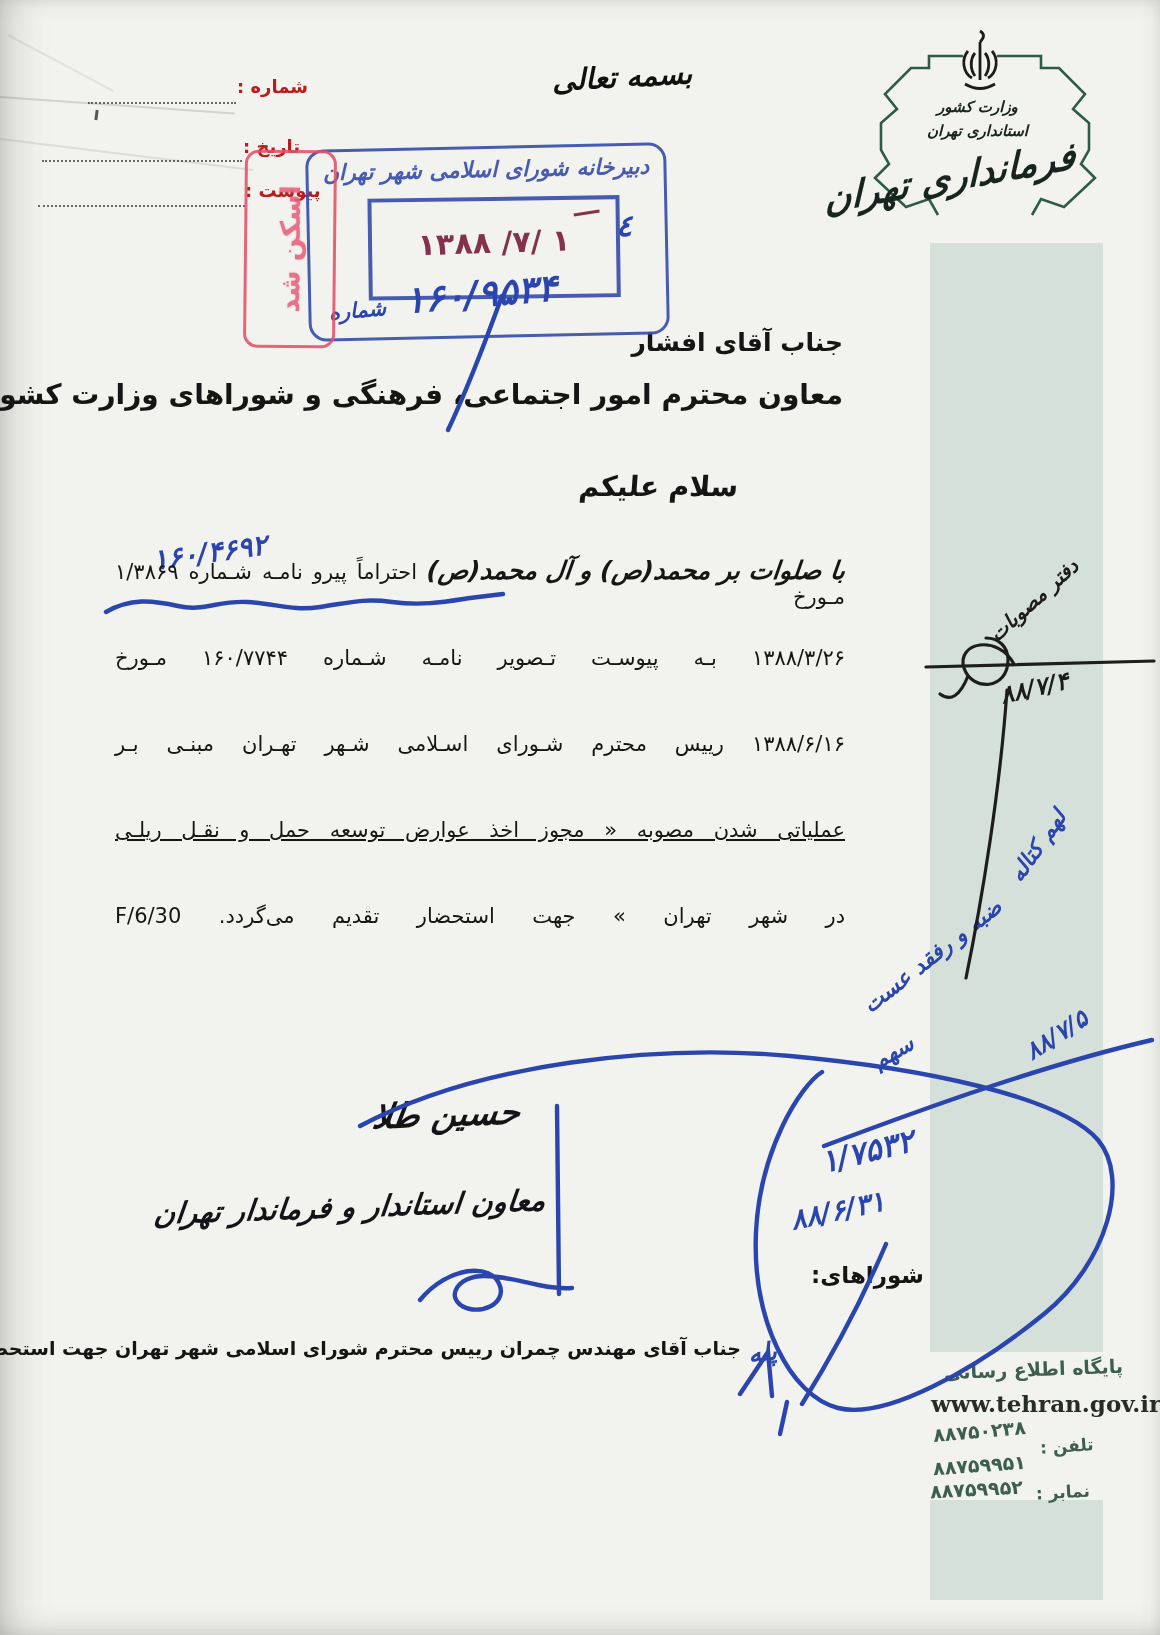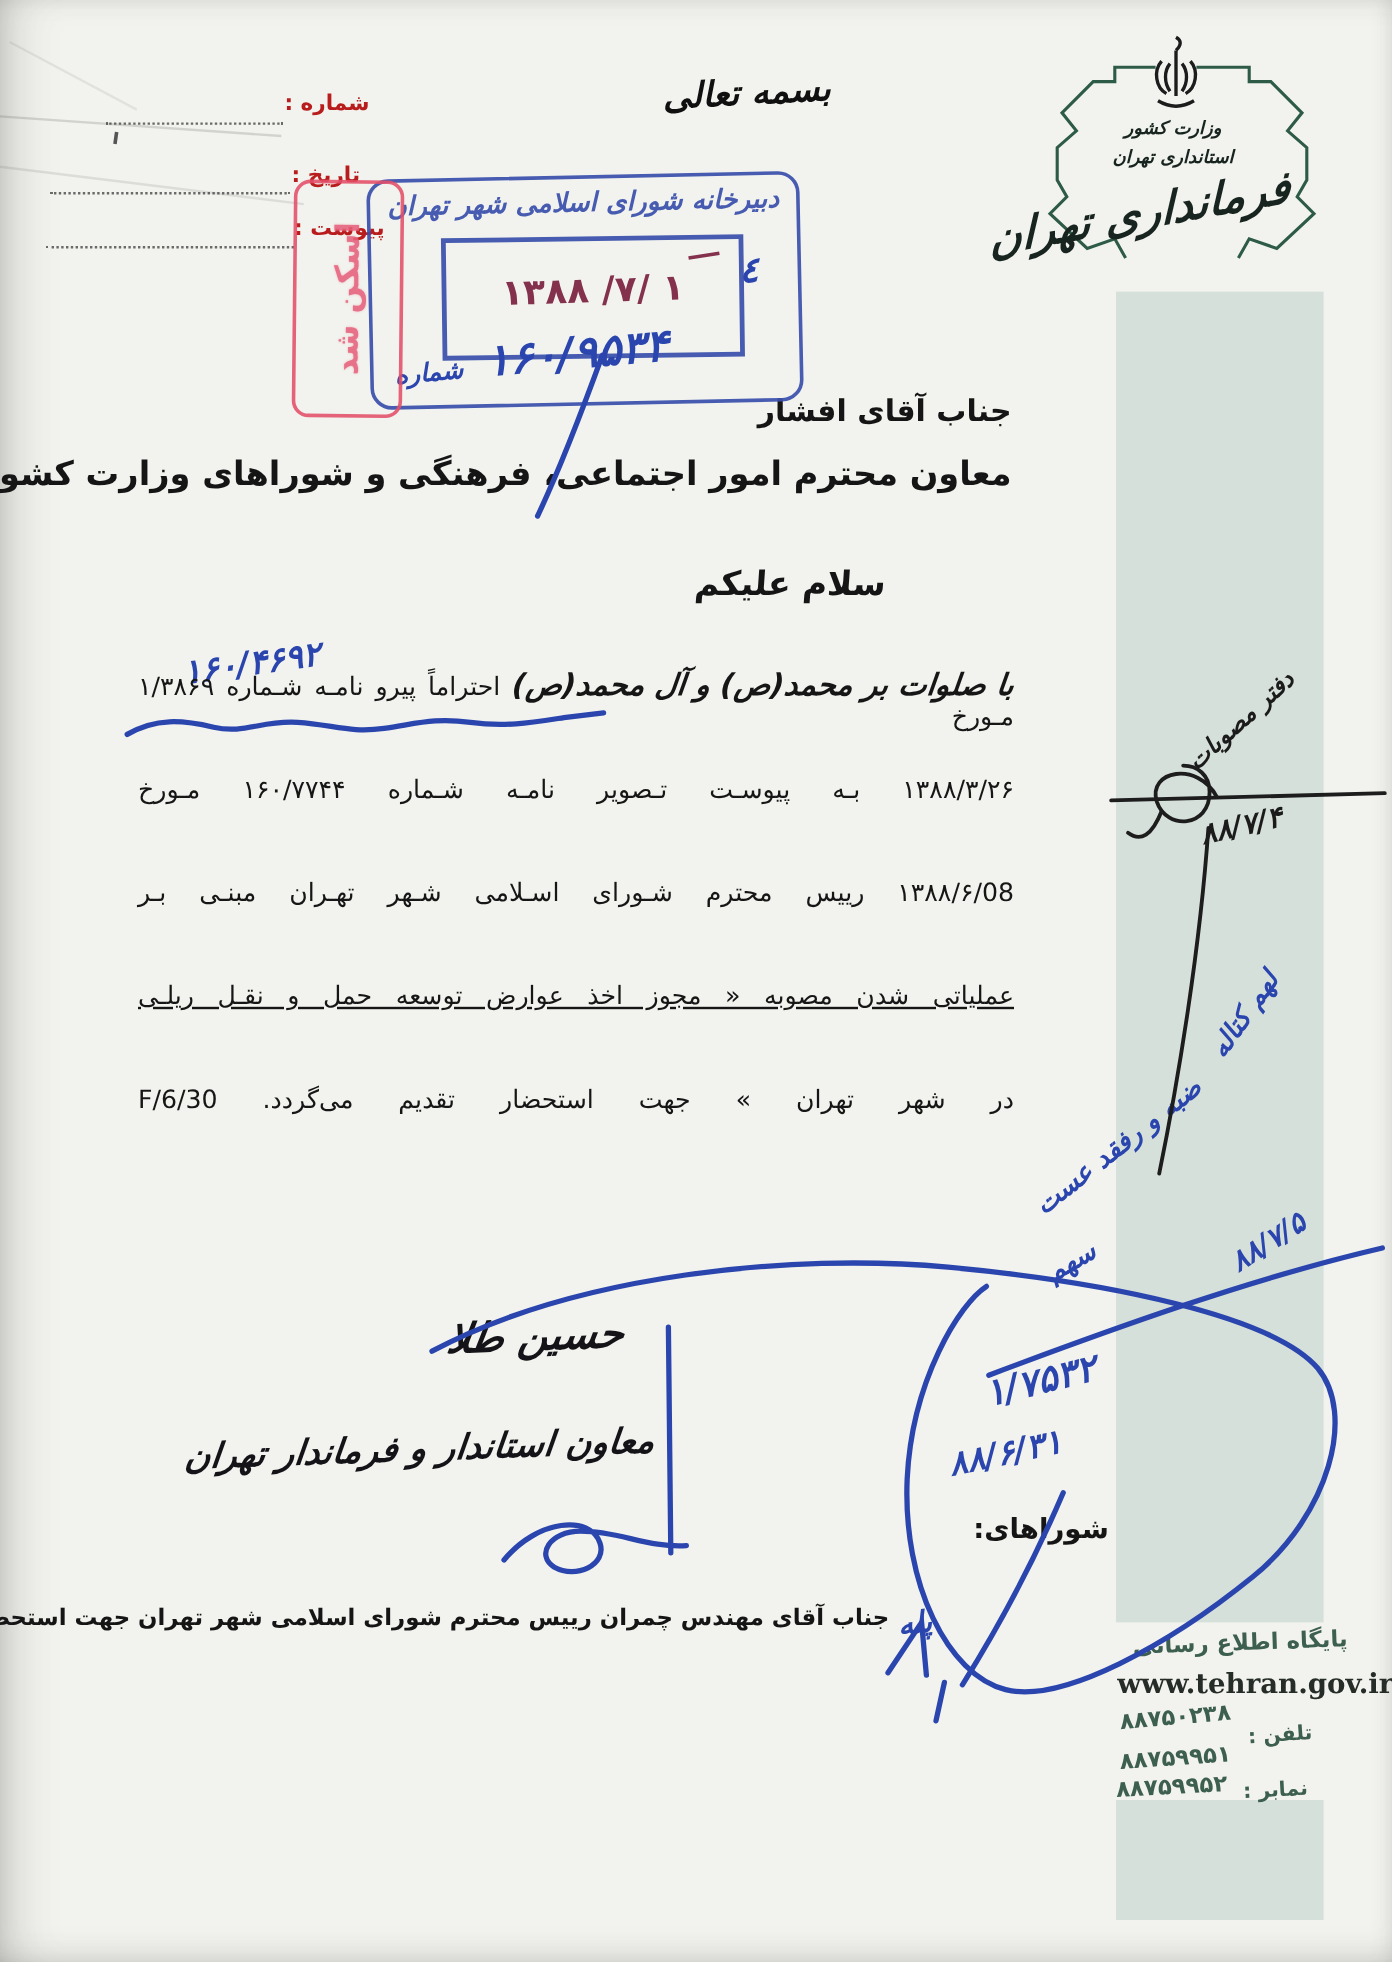--- a/index.html
+++ b/index.html
@@ -121,21 +121,21 @@
 
   <div class="abs bold-line z2" style="right:317px;top:328px;font-size:25px;">جناب آقای افشار</div>
   <div class="abs bold-line z2" style="right:317px;top:378px;font-size:28px;">معاون محترم امور اجتماعی، فرهنگی و شوراهای وزارت کشور</div>
 
   <div class="abs bold-line" style="right:422px;top:470px;font-size:28px;transform:skewX(-4deg);">سلام علیکم</div>
 
   <div class="abs hand handnum" style="left:152px;top:536px;font-size:28px;transform:rotate(-8deg);">۱۶۰/۴۶۹۲</div>
 
   <div class="abs bodyline" style="right:315px;top:556px;"><span class="invocation">با صلوات بر محمد(ص) و آل محمد(ص)</span> <span>احتراماً پیرو نامـه شـماره ۱/۳۸۶۹ مـورخ</span></div>
   <div class="abs bodyline" style="right:315px;top:646px;">۱۳۸۸/۳/۲۶ بـه پیوسـت تـصویر نامـه شـماره ۱۶۰/۷۷۴۴ مـورخ</div>
-  <div class="abs bodyline" style="right:315px;top:732px;">۱۳۸۸/۶/08 رییس محترم شـورای اسـلامی شـهر تهـران مبنـی بـر</div>
+  <div class="abs bodyline" style="right:315px;top:732px;">۱۳۸۸/۶/۱۶ رییس محترم شـورای اسـلامی شـهر تهـران مبنـی بـر</div>
   <div class="abs bodyline" style="right:315px;top:818px;text-decoration:underline;">عملیاتی شدن مصوبه « مجوز اخذ عوارض توسعه حمل و نقـل ریلـی</div>
   <div class="abs bodyline" style="right:315px;top:904px;">در شهر تهران » جهت استحضار تقدیم می‌گردد. F/6/30</div>
 
   <div class="abs blackhand" style="left:978px;top:588px;font-size:20px;transform:rotate(-42deg);">دفتر مصوبات</div>
   <div class="abs blackhand handnum" style="left:1000px;top:674px;font-size:24px;transform:rotate(-13deg);">۸۸/۷/۴</div>
 
   <div class="abs hand" style="left:1004px;top:872px;font-size:22px;transform:rotate(-55deg);transform-origin:left top;">لهم کتاله</div>
   <div class="abs hand" style="left:858px;top:998px;font-size:22px;transform:rotate(-38deg);transform-origin:left top;">ضبه و رفقد عست</div>
   <div class="abs hand" style="left:868px;top:1052px;font-size:22px;transform:rotate(-30deg);transform-origin:left top;">سهم</div>
   <div class="abs hand handnum" style="left:1020px;top:1042px;font-size:24px;transform:rotate(-33deg);transform-origin:left top;">۸۸/۷/۵</div>

